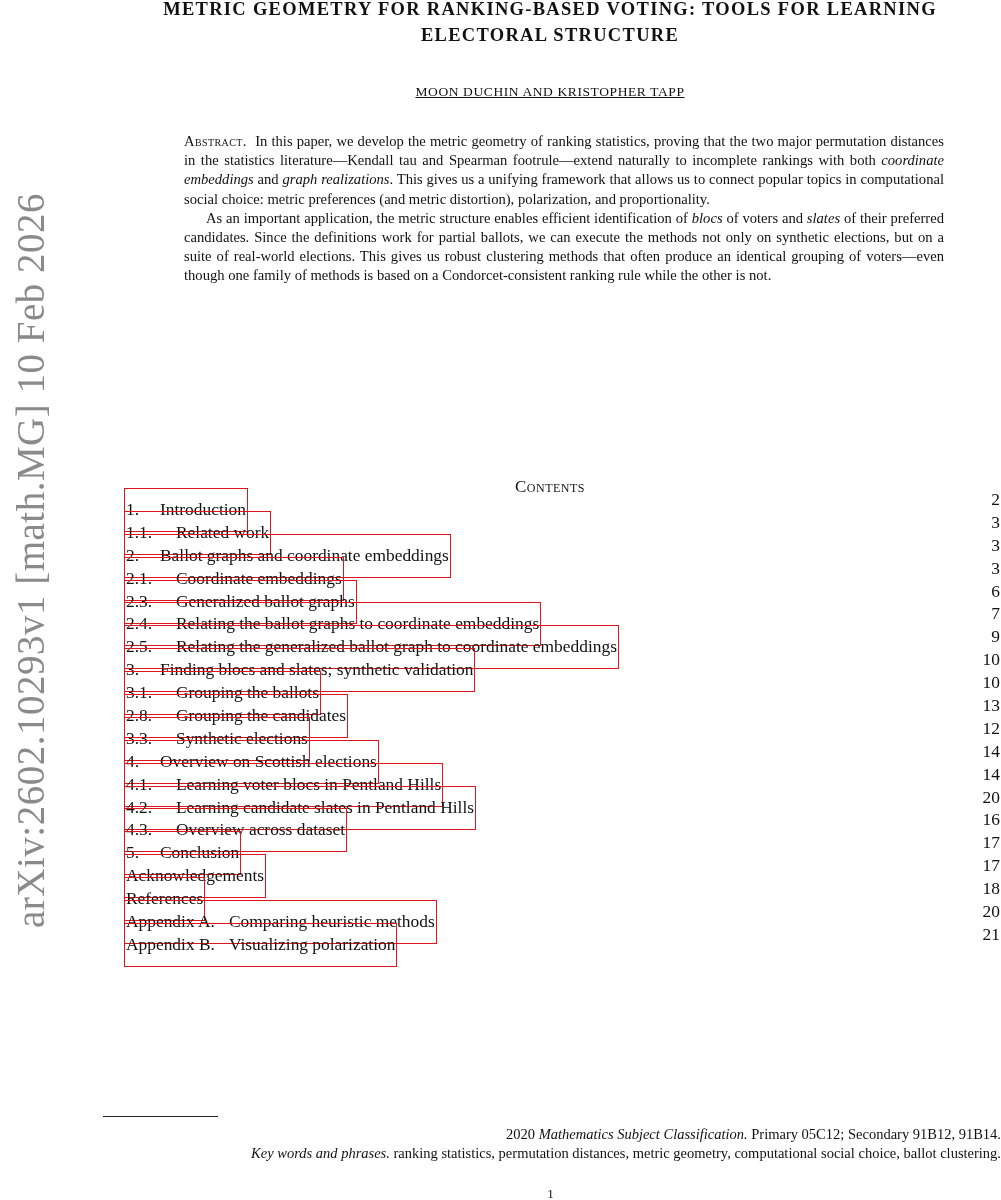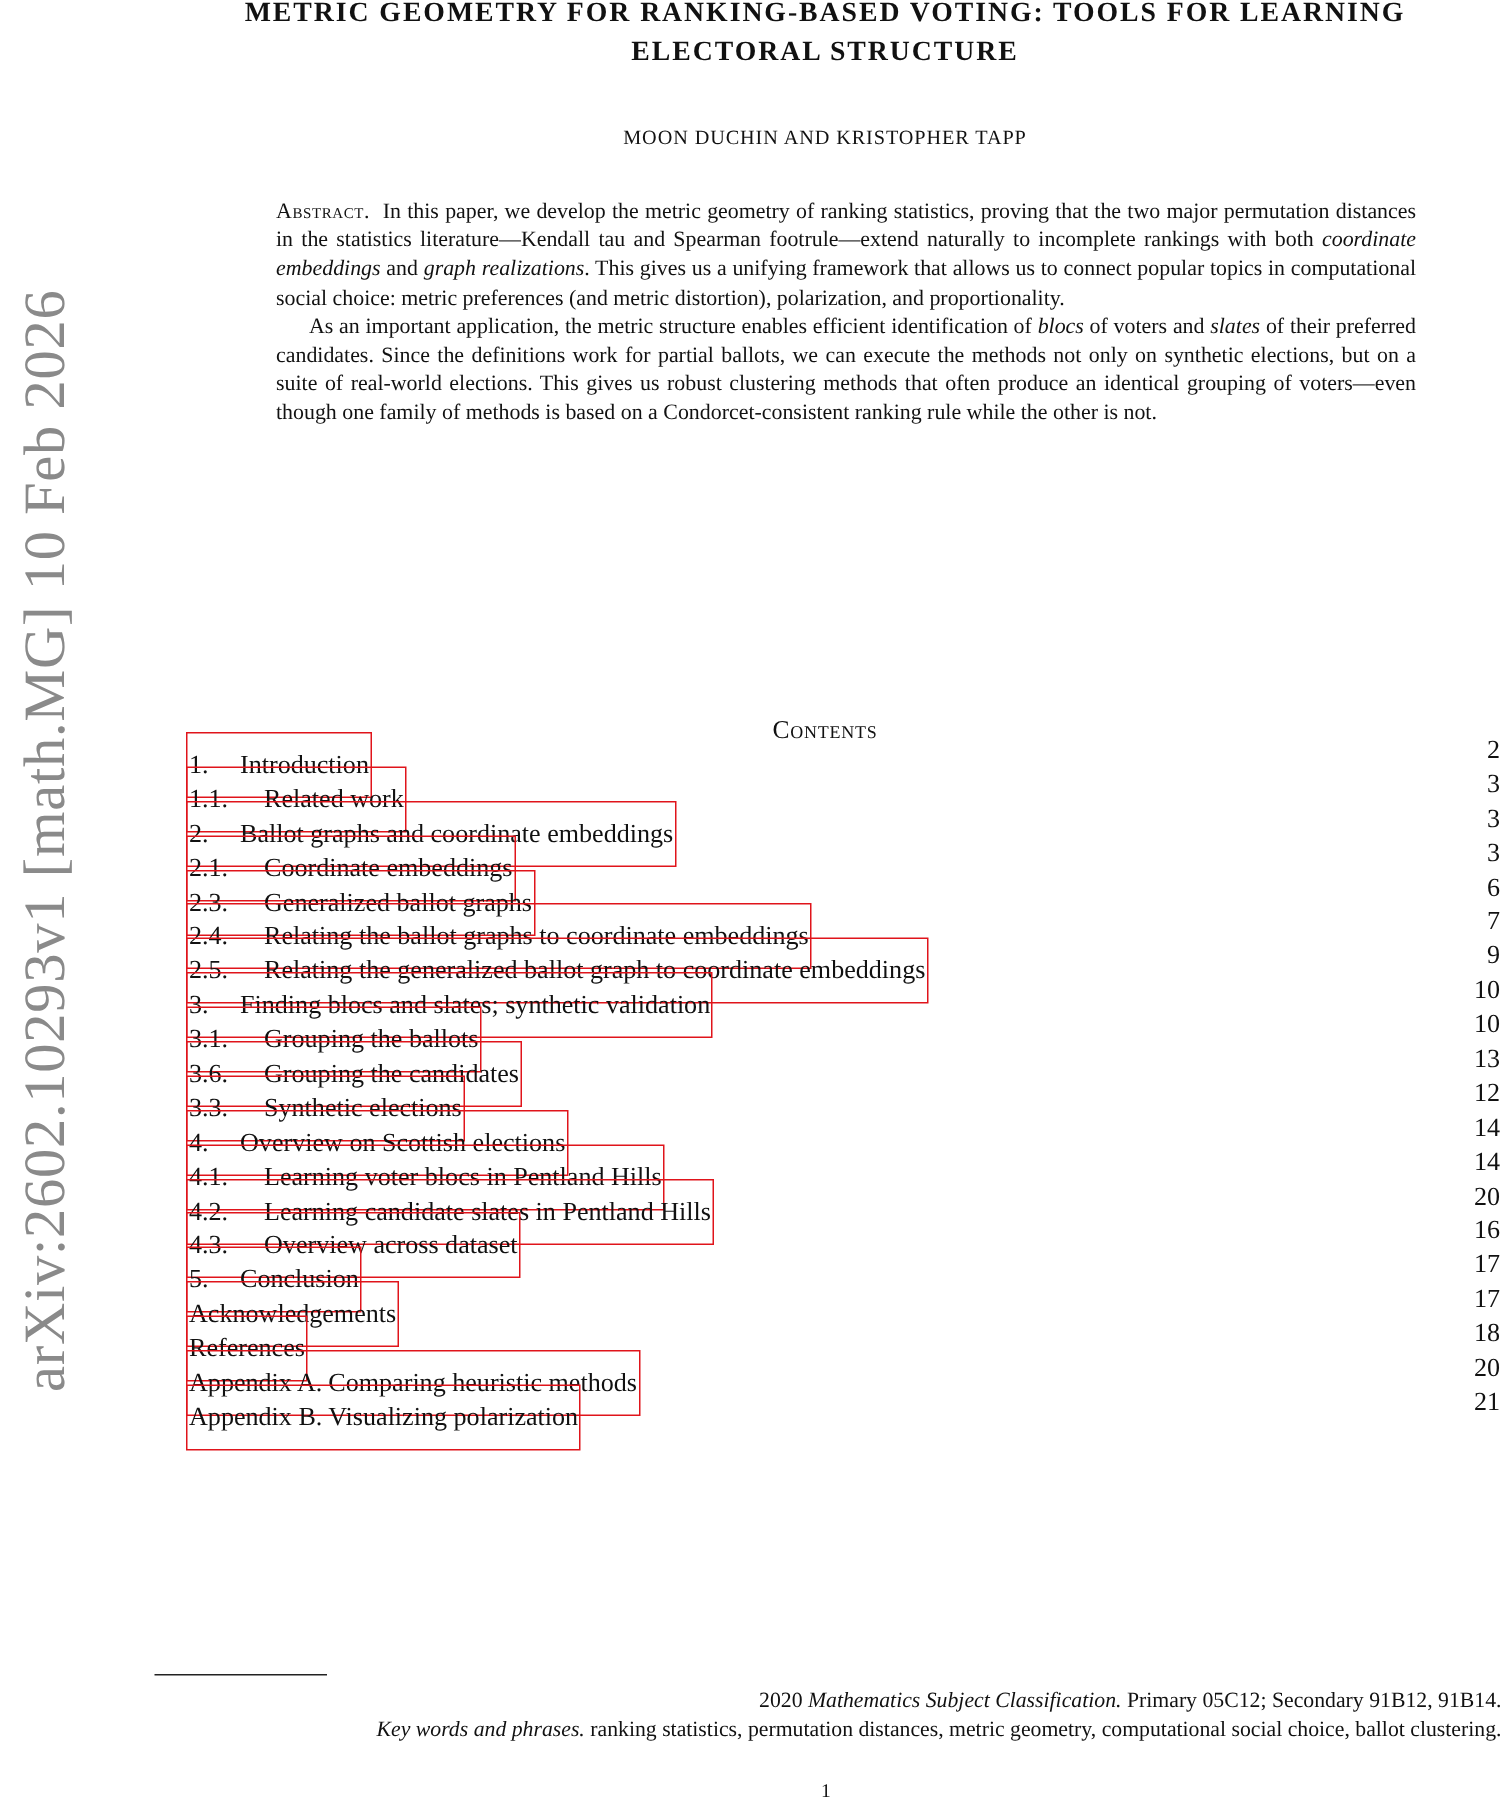--- a/index.html
+++ b/index.html
@@ -16,21 +16,21 @@
     font-size: 39px; color: #8a8a8a; letter-spacing: 0.5px;
     font-family: "Liberation Serif", "DejaVu Serif", serif;
   }
   .title {
     position: absolute; left: 100px; top: -4px; width: 900px;
     text-align: center; font-weight: bold; font-size: 18.5px;
     line-height: 26px; letter-spacing: 1.3px;
   }
   .authors {
     position: absolute; left: 100px; top: 84px; width: 900px;
-    text-align: center; font-size: 13.5px; letter-spacing: 0.6px;
+    text-align: center; font-size: 13.5px; letter-spacing: 0.6px; text-decoration: underline;
   }
   .abstract {
     position: absolute; left: 184px; top: 132px; width: 760px;
     font-size: 14.6px; line-height: 19.2px; text-align: justify;
   }
   .abstract p { margin: 0; }
   .abstract p + p { text-indent: 22px; }
   .sc { font-variant: small-caps; letter-spacing: 0.4px; }
   .contents-head {
     position: absolute; left: 100px; top: 453px; width: 900px;
@@ -40,21 +40,21 @@
   .toc-row {
     height: 22.9px; position: relative; font-size: 17.4px; line-height: 22px;
   }
   .toc-link {
     display: inline-block; border: 1.6px solid #e0141b; padding: 12px 1px;
     line-height: 17px; height: 18px; white-space: nowrap; cursor: pointer;
   }
   .toc-num { display: inline-block; }
   .toc-num.lvl1 { width: 34px; }
   .toc-num.lvl2 { width: 50px; }
-  .toc-num.app { width: auto; margin-right: 4px; }
+  .toc-num.app { width: auto; margin-right: 14px; }
   .toc-page { position: absolute; right: 2px; top: 0; }
   .fn-rule {
     position: absolute; left: 103px; top: 1116px; width: 115px; height: 1px; background: #222;
   }
   .footnotes {
     position: absolute; left: 103px; top: 1125px; width: 898px;
     font-size: 14.5px; line-height: 19px;
   }
   .footnotes p { margin: 0; text-indent: 22px; text-align: right; }
   .page-num {
@@ -86,21 +86,21 @@
 <div class="toc" id="toc">
     <div class="toc-row"><span class="toc-link"><span class="toc-num lvl1">1.</span><span>Introduction</span></span><span class="toc-page">2</span></div>
     <div class="toc-row"><span class="toc-link"><span class="toc-num lvl2">1.1.</span><span>Related work</span></span><span class="toc-page">3</span></div>
     <div class="toc-row"><span class="toc-link"><span class="toc-num lvl1">2.</span><span>Ballot graphs and coordinate embeddings</span></span><span class="toc-page">3</span></div>
     <div class="toc-row"><span class="toc-link"><span class="toc-num lvl2">2.1.</span><span>Coordinate embeddings</span></span><span class="toc-page">3</span></div>
     <div class="toc-row"><span class="toc-link"><span class="toc-num lvl2">2.3.</span><span>Generalized ballot graphs</span></span><span class="toc-page">6</span></div>
     <div class="toc-row"><span class="toc-link"><span class="toc-num lvl2">2.4.</span><span>Relating the ballot graphs to coordinate embeddings</span></span><span class="toc-page">7</span></div>
     <div class="toc-row"><span class="toc-link"><span class="toc-num lvl2">2.5.</span><span>Relating the generalized ballot graph to coordinate embeddings</span></span><span class="toc-page">9</span></div>
     <div class="toc-row"><span class="toc-link"><span class="toc-num lvl1">3.</span><span>Finding blocs and slates; synthetic validation</span></span><span class="toc-page">10</span></div>
     <div class="toc-row"><span class="toc-link"><span class="toc-num lvl2">3.1.</span><span>Grouping the ballots</span></span><span class="toc-page">10</span></div>
-    <div class="toc-row"><span class="toc-link"><span class="toc-num lvl2">3.6.</span><span>Grouping the candidates</span></span><span class="toc-page">13</span></div>
+    <div class="toc-row"><span class="toc-link"><span class="toc-num lvl2">2.8.</span><span>Grouping the candidates</span></span><span class="toc-page">13</span></div>
     <div class="toc-row"><span class="toc-link"><span class="toc-num lvl2">3.3.</span><span>Synthetic elections</span></span><span class="toc-page">12</span></div>
     <div class="toc-row"><span class="toc-link"><span class="toc-num lvl1">4.</span><span>Overview on Scottish elections</span></span><span class="toc-page">14</span></div>
     <div class="toc-row"><span class="toc-link"><span class="toc-num lvl2">4.1.</span><span>Learning voter blocs in Pentland Hills</span></span><span class="toc-page">14</span></div>
     <div class="toc-row"><span class="toc-link"><span class="toc-num lvl2">4.2.</span><span>Learning candidate slates in Pentland Hills</span></span><span class="toc-page">20</span></div>
     <div class="toc-row"><span class="toc-link"><span class="toc-num lvl2">4.3.</span><span>Overview across dataset</span></span><span class="toc-page">16</span></div>
     <div class="toc-row"><span class="toc-link"><span class="toc-num lvl1">5.</span><span>Conclusion</span></span><span class="toc-page">17</span></div>
     <div class="toc-row"><span class="toc-link"><span>Acknowledgements</span></span><span class="toc-page">17</span></div>
     <div class="toc-row"><span class="toc-link"><span>References</span></span><span class="toc-page">18</span></div>
     <div class="toc-row"><span class="toc-link"><span class="toc-num app">Appendix A.</span><span>Comparing heuristic methods</span></span><span class="toc-page">20</span></div>
     <div class="toc-row"><span class="toc-link"><span class="toc-num app">Appendix B.</span><span>Visualizing polarization</span></span><span class="toc-page">21</span></div>

